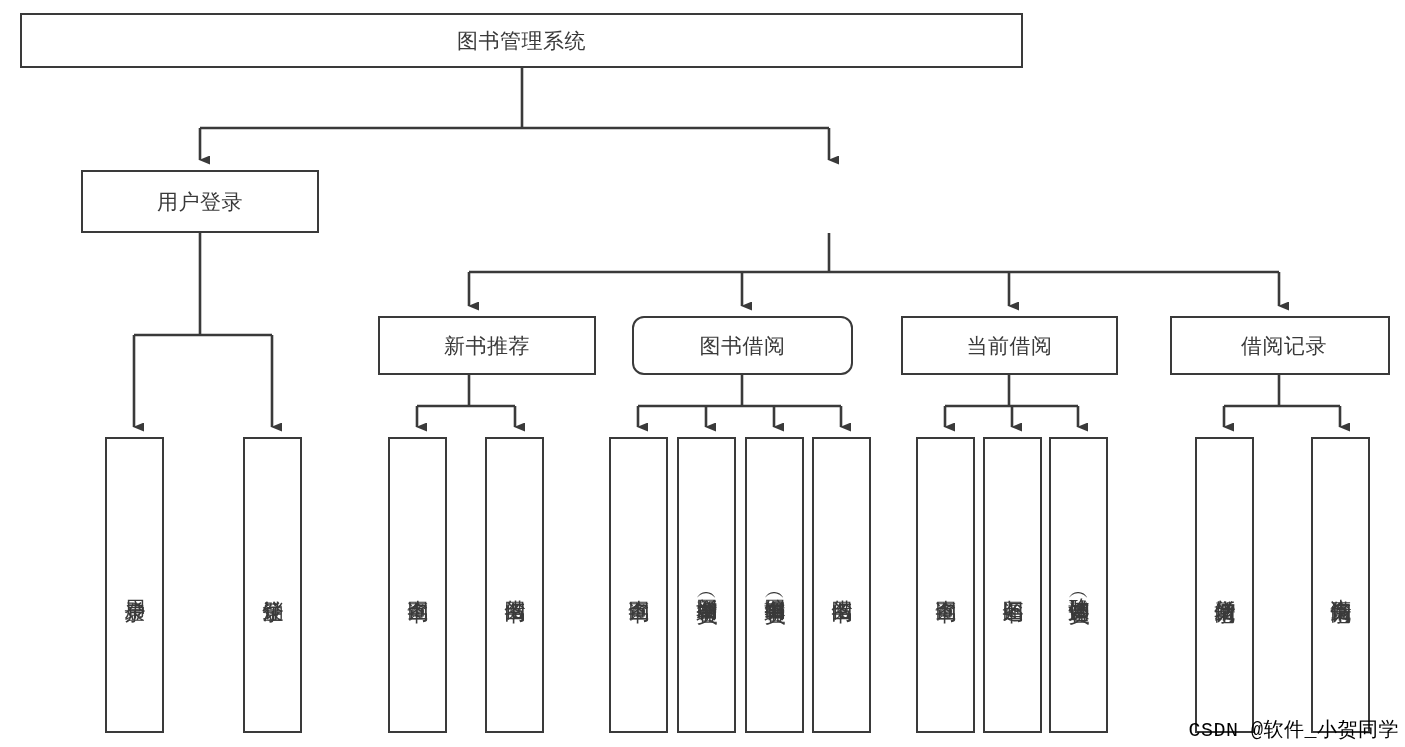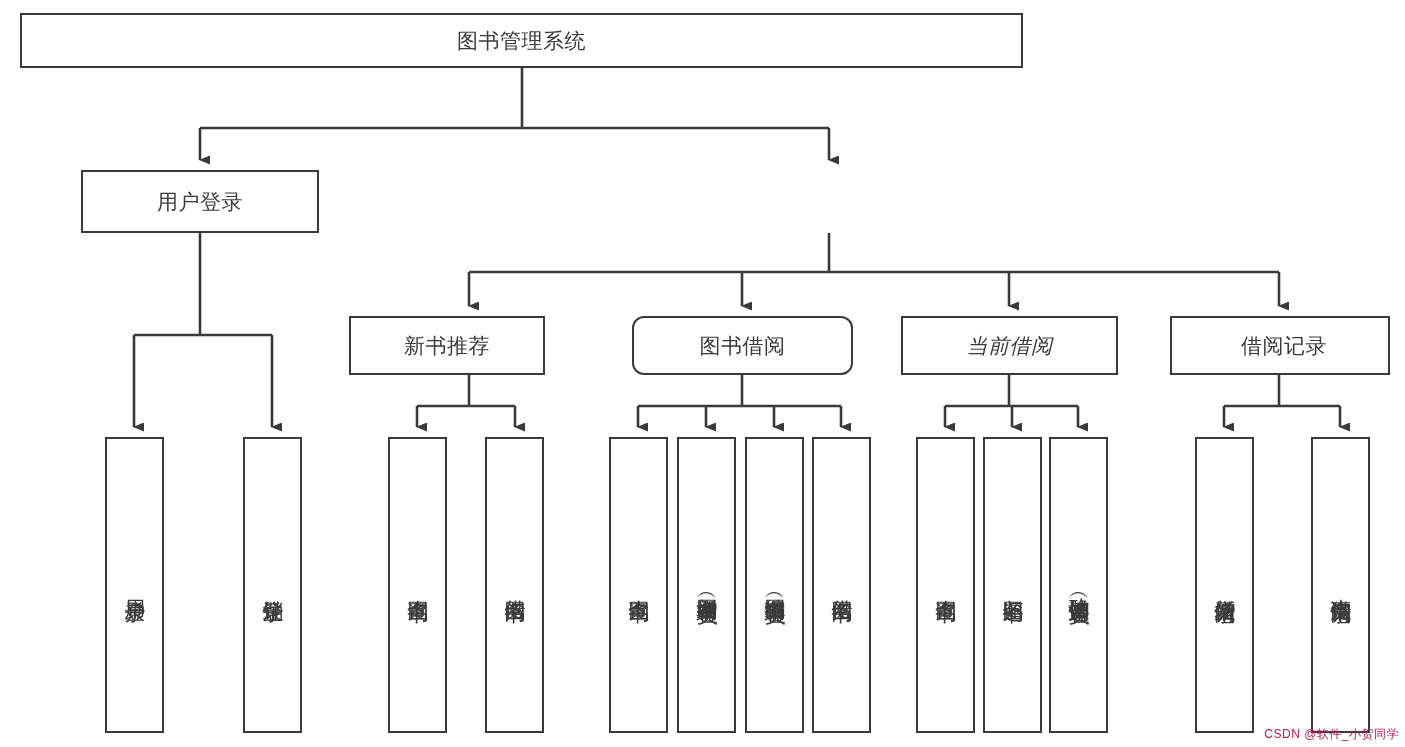--- a/index.html
+++ b/index.html
@@ -52,24 +52,25 @@
   .node.vert .vlabel {
     writing-mode: vertical-rl;
     text-orientation: upright;
     display: block;
     white-space: nowrap;
   }
   .watermark {
     position: absolute;
     right: 6px;
     bottom: 4px;
-    font-size: 12px;
-    color: #be185d;
+    font-size: 20px;
+    color: #000000;
     letter-spacing: 0.5px;
     white-space: nowrap;
+    font-family: Liberation Mono, monospace;
   }
 </style>
 </head>
 <body>
 
 <div id="canvas">
 
   <svg class="edges" viewBox="0 0 1405 747">
     <defs>
       <marker id="arrow" markerWidth="9" markerHeight="11" refX="4.5" refY="10" orient="auto" markerUnits="userSpaceOnUse">
@@ -121,27 +122,27 @@
   </svg>
 
   <div class="node horiz" style="left:20px; top:13px; width:1003px; height:55px;">
     <span>图书管理系统</span>
   </div>
 
   <div class="node horiz" style="left:81px; top:170px; width:238px; height:63px;">
     <span>用户登录</span>
   </div>
 
-  <div class="node horiz" style="left:349px; top:316px; width:196px; height:59px;">
+  <div class="node horiz" style="left:378px; top:316px; width:218px; height:59px;">
     <span>新书推荐</span>
   </div>
   <div class="node horiz" style="left:632px; top:316px; width:221px; height:59px;border-radius:12px;">
     <span>图书借阅</span>
   </div>
-  <div class="node horiz" style="left:901px; top:316px; width:217px; height:59px;font-style:italic;">
+  <div class="node horiz" style="left:901px; top:316px; width:217px; height:59px;">
     <span>当前借阅</span>
   </div>
   <div class="node horiz" style="left:1170px; top:316px; width:220px; height:59px;padding-left:8px;">
     <span>借阅记录</span>
   </div>
 
   <div class="node vert" style="left:105px; top:437px; width:59px; height:296px;">
     <span class="vlabel">用户登录</span>
   </div>
   <div class="node vert" style="left:243px; top:437px; width:59px; height:296px;">

